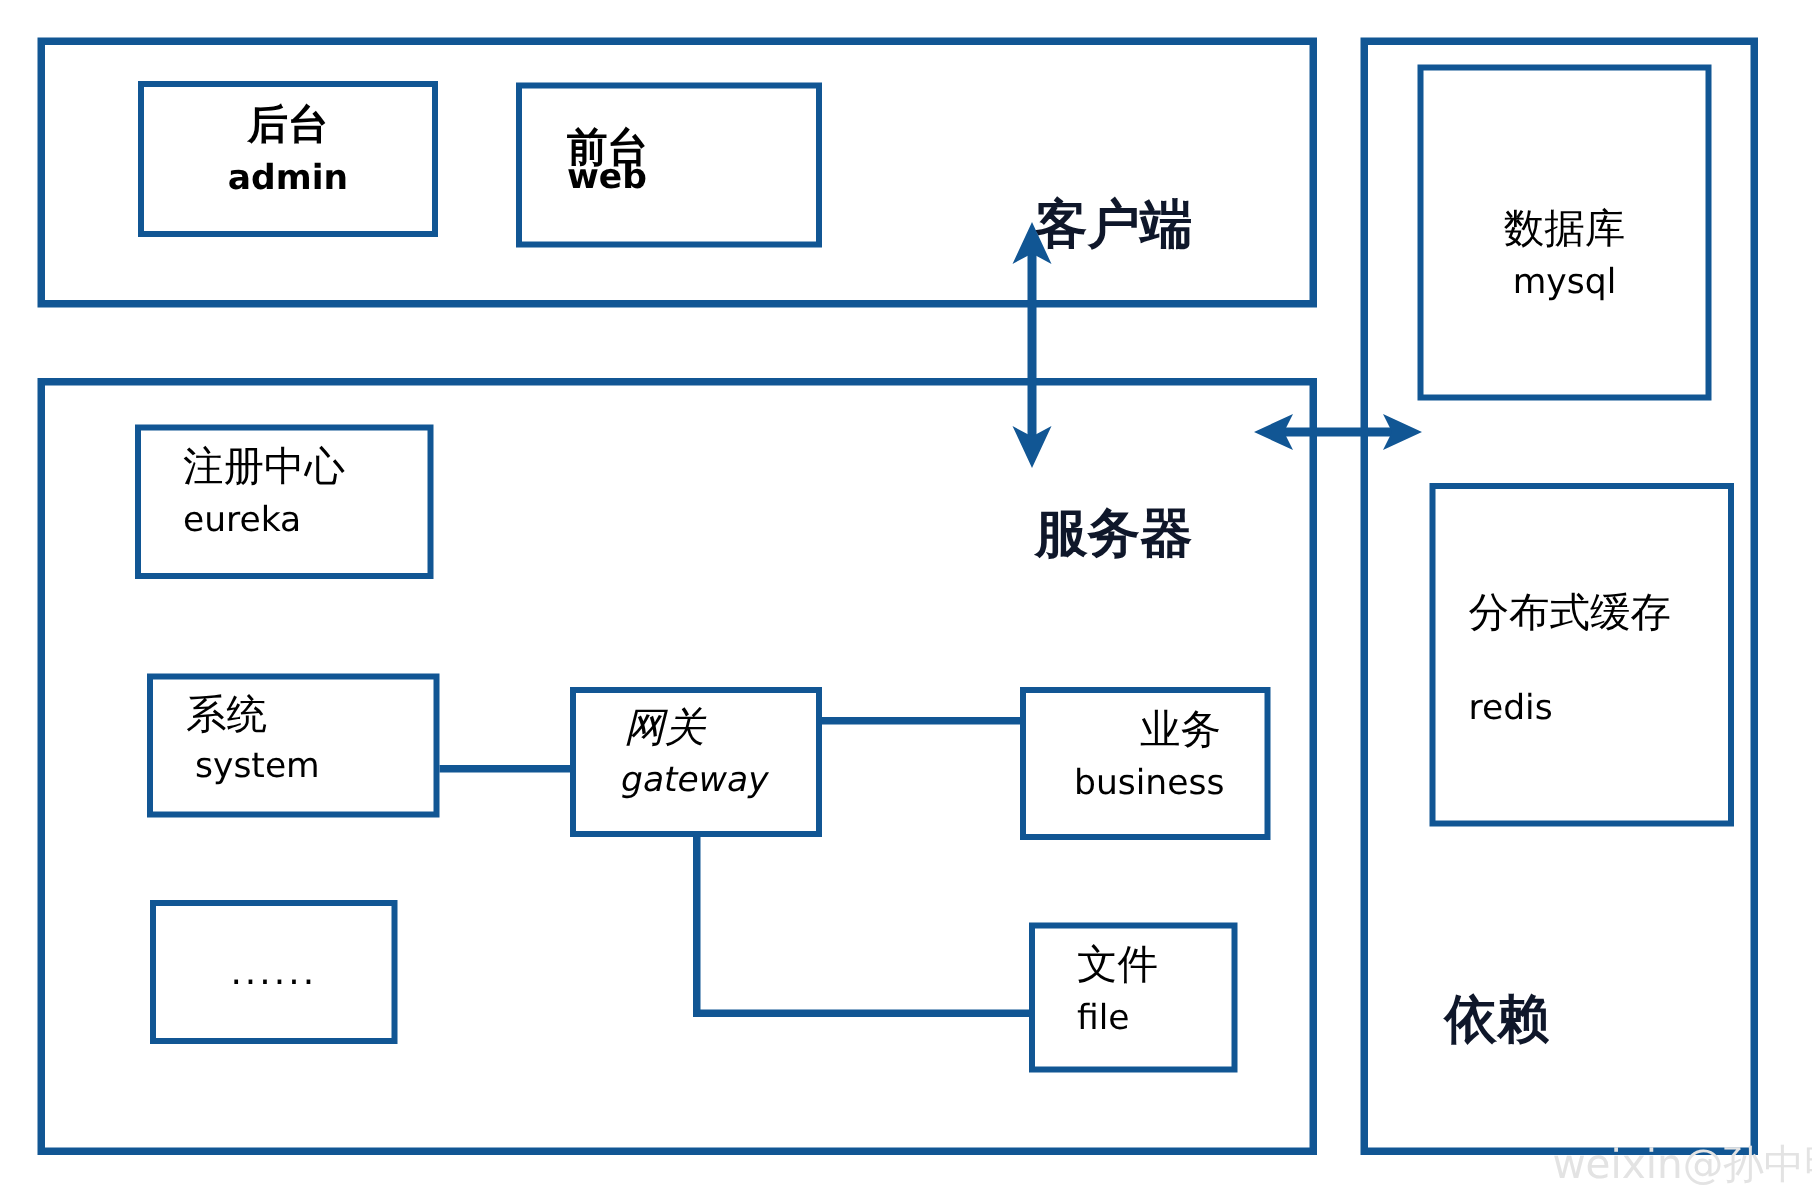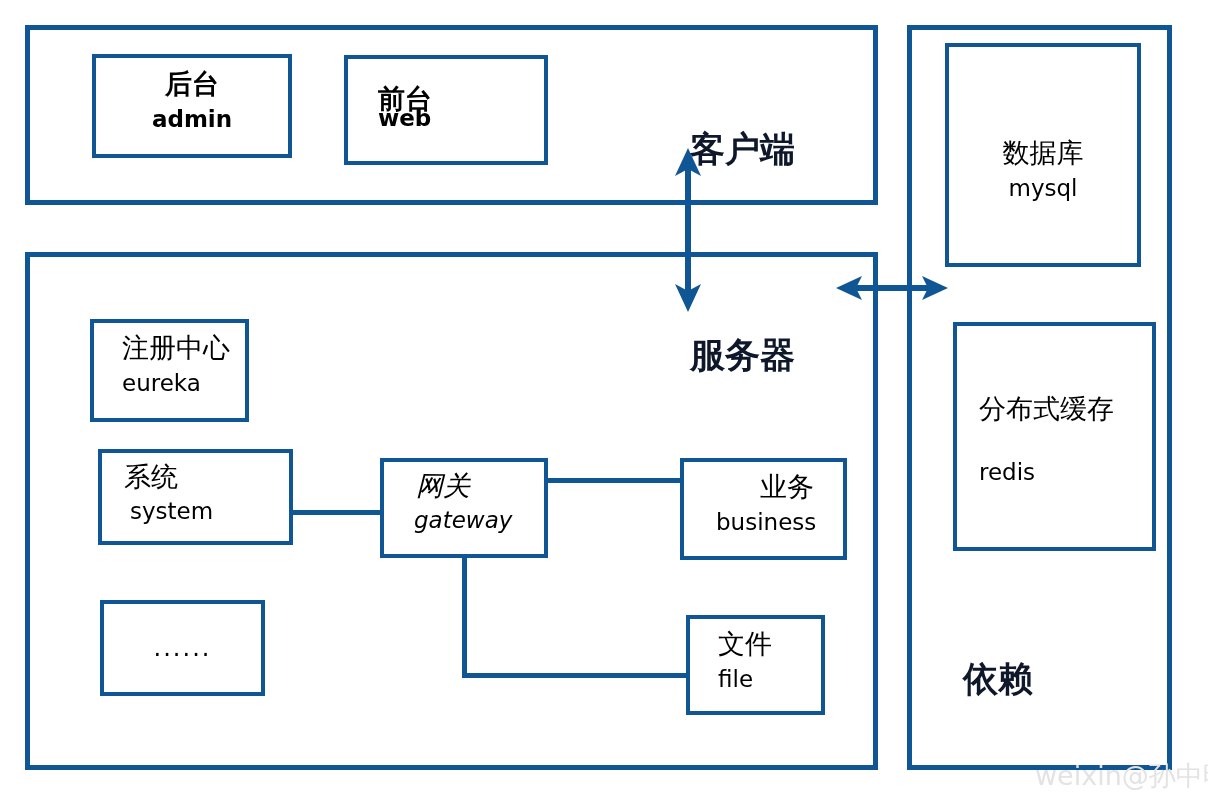--- a/index.html
+++ b/index.html
@@ -99,21 +99,21 @@
 
   <div class="box" style="left:344px; top:55px; width:204px; height:110px;">
     <span class="box-text cn bold c-left" style="top:7px;margin-top:16px;">前台</span>
     <span class="box-text en bold c-left" style="top:45px;">web</span>
   </div>
 
   <div class="panel-label" style="left:690px; top:126px; width:152px;">客户端</div>
 
   <div class="panel" style="left:25px; top:252px; width:853px; height:518px;"></div>
 
-  <div class="box" style="left:90px; top:283px; width:159px; height:103px;margin-top:36px;">
+  <div class="box" style="left:90px; top:283px; width:199px; height:103px;">
     <span class="box-text cn c-left" style="top:8px; padding-left:28px;">注册中心</span>
     <span class="box-text en c-left" style="top:46px; padding-left:28px;">eureka</span>
   </div>
 
   <div class="box" style="left:98px; top:449px; width:195px; height:96px;">
     <span class="box-text cn c-left" style="top:7px; padding-left:22px;">系统</span>
     <span class="box-text en c-left" style="top:44px; padding-left:28px;">system</span>
   </div>
 
   <div class="box" style="left:100px; top:600px; width:165px; height:96px;">

